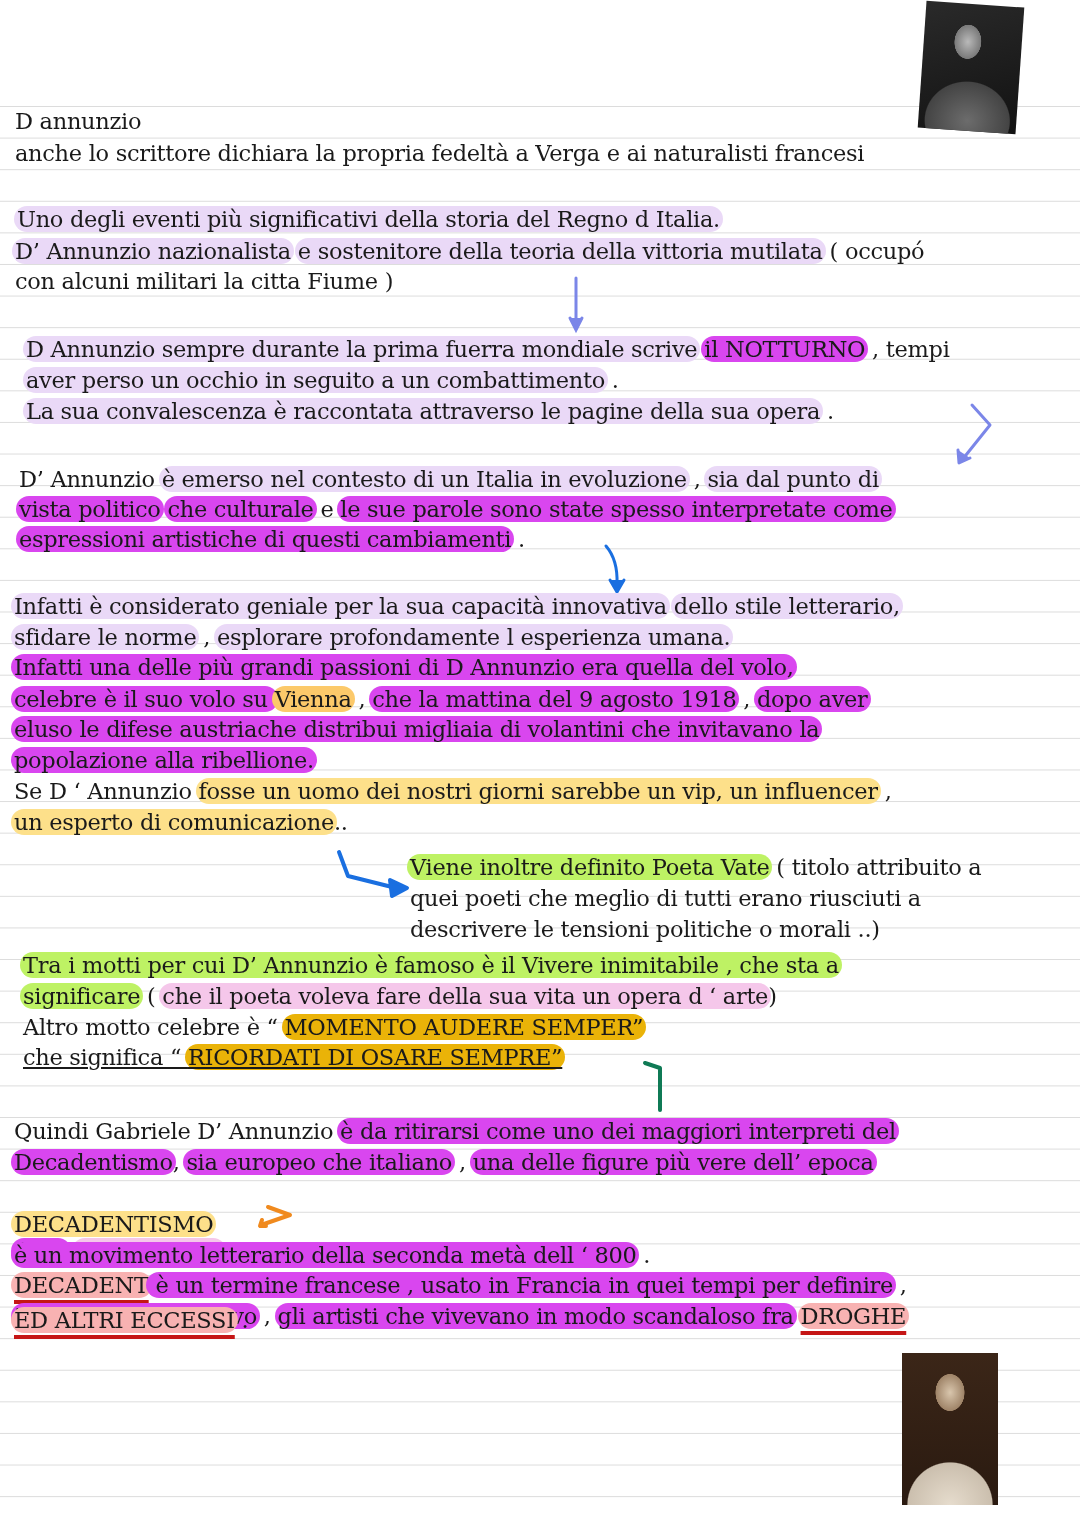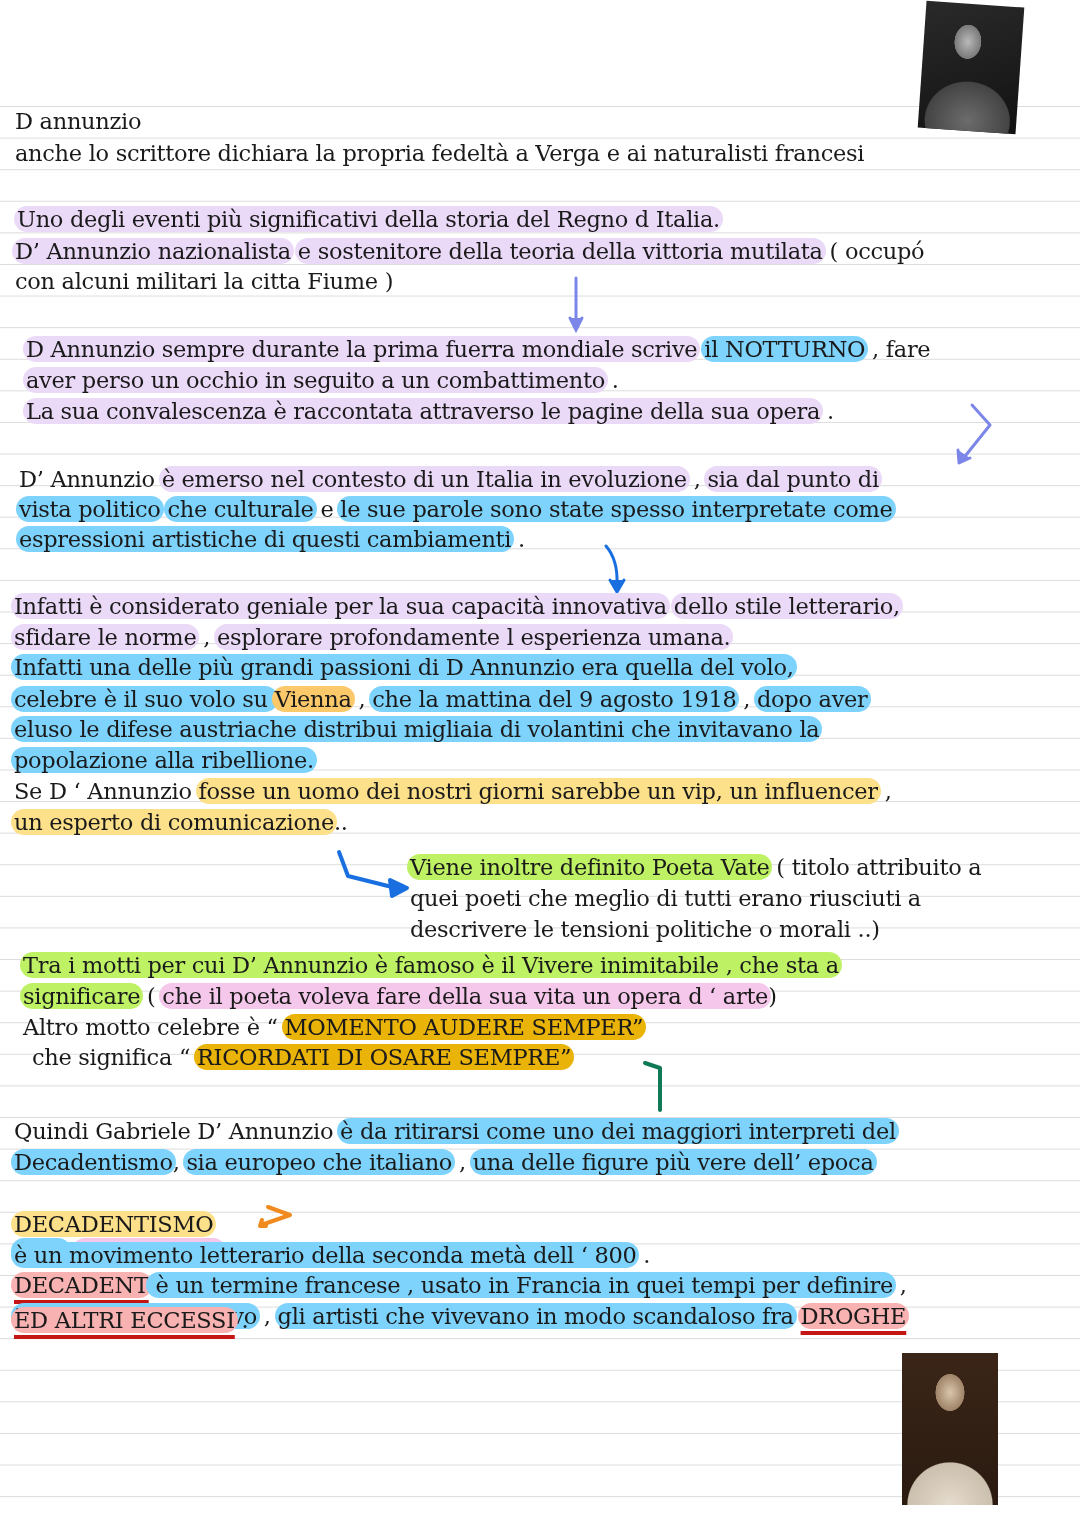--- a/index.html
+++ b/index.html
@@ -6,21 +6,21 @@
   body { width: 1080px; height: 1527px; position: relative; overflow: hidden;
          font-family: "DejaVu Serif", "Liberation Serif", serif; color: #1a1a1a; }
   .ruled { position: absolute; left: 0; top: 0; width: 1080px; height: 1527px;
            background-image: repeating-linear-gradient(to bottom, transparent 0, transparent 30.6px, #dcdcdc 30.6px, #dcdcdc 31.6px);
            background-position: 0 75.4px; background-size: 100% 31.6px; background-repeat: repeat-y; }
   .ruled-mask { position: absolute; left: 0; top: 0; width: 1080px; height: 106px; background: #fff; }
   .line { position: absolute; left: 0; white-space: nowrap; font-size: 22.5px; line-height: 31px;
           letter-spacing: -0.3px; }
   .hl { border-radius: 14px; padding: 0 3px; margin: 0 -3px; -webkit-box-decoration-break: clone; box-decoration-break: clone; }
   .hl-purple { background: #ead9f7; }
-  .hl-blue { background: #7dd3fc; text-align: center; }
+  .hl-blue { background: #d946ef; text-align: center; }
   .hl-yellow { background: #fde08a; }
   .hl-orange { background: #fcc96a; }
   .hl-green { background: #bef264; }
   .hl-pink { background: #f5c7ea; text-align: center; }
   .hl-magenta { background: #eab308; }
   .hl-red { background: #f8b2b2; }
   .ul-red { text-decoration: underline; text-decoration-color: #c51616; text-decoration-thickness: 4px; text-underline-offset: 7px; }
   .photo { position: absolute; overflow: hidden; }
   .photo1 { left: 922px; top: 4px; width: 98px; height: 127px; transform: rotate(4deg);
             background: radial-gradient(ellipse 22px 28px at 45% 30%, #b9b9b9 0, #7a7a7a 60%, transparent 62%),
@@ -67,21 +67,21 @@
   </g>
 </svg>
 
 <div class="line" style="top:106px; left:15px;"><span>D annunzio</span></div>
 <div class="line" style="top:138px; left:15px;"><span>anche lo scrittore dichiara la propria fedeltà a Verga e ai naturalisti francesi</span></div>
 
 <div class="line" style="top:204px; left:17px;text-align:center;"><span class="hl hl-purple">Uno degli eventi più significativi della storia del Regno d Italia.</span></div>
 <div class="line" style="top:236px; left:15px;"><span class="hl hl-purple">D’ Annunzio nazionalista</span><span> </span><span class="hl hl-purple">e sostenitore della teoria della vittoria mutilata</span><span> ( occupó</span></div>
 <div class="line" style="top:266px; left:15px;"><span>con alcuni militari la citta Fiume )</span></div>
 
-<div class="line" style="top:334px; left:26px;"><span class="hl hl-purple">D Annunzio sempre durante la prima fuerra mondiale scrive</span><span class="hl hl-blue" style="margin-left:4px;">il NOTTURNO</span><span> , fare</span></div>
+<div class="line" style="top:334px; left:26px;"><span class="hl hl-purple">D Annunzio sempre durante la prima fuerra mondiale scrive</span><span class="hl hl-blue" style="margin-left:4px;">il NOTTURNO</span><span> , tempi</span></div>
 <div class="line" style="top:365px; left:26px;"><span class="hl hl-purple">aver perso un occhio in seguito a un combattimento</span><span> .</span></div>
 <div class="line" style="top:396px; left:26px;"><span class="hl hl-purple">La sua convalescenza è raccontata attraverso le pagine della sua opera</span><span> .</span></div>
 
 <div class="line" style="top:464px; left:19px;"><span>D’ Annunzio </span><span class="hl hl-purple">è emerso nel contesto di un Italia in evoluzione</span><span> , </span><span class="hl hl-purple">sia dal punto di</span></div>
 <div class="line" style="top:494px; left:19px;"><span class="hl hl-blue">vista politico</span><span> </span><span class="hl hl-blue">che culturale</span><span> e </span><span class="hl hl-blue">le sue parole sono state spesso interpretate come</span></div>
 <div class="line" style="top:524px; left:19px;"><span class="hl hl-blue">espressioni artistiche di questi cambiamenti</span><span> .</span></div>
 
 <div class="line" style="top:591px; left:14px;"><span class="hl hl-purple">Infatti è considerato geniale per la sua capacità innovativa</span><span> </span><span class="hl hl-purple">dello stile letterario,</span></div>
 <div class="line" style="top:622px; left:14px;"><span class="hl hl-purple">sfidare le norme</span><span> , </span><span class="hl hl-purple">esplorare profondamente l esperienza umana.</span></div>
 <div class="line" style="top:652px; left:14px;"><span class="hl hl-blue">Infatti una delle più grandi passioni di D Annunzio era quella del volo,</span></div>
@@ -91,21 +91,21 @@
 <div class="line" style="top:776px; left:14px;"><span>Se D ‘ Annunzio </span><span class="hl hl-yellow">fosse un uomo dei nostri giorni sarebbe un vip, un influencer</span><span> ,</span></div>
 <div class="line" style="top:807px; left:14px;"><span class="hl hl-yellow">un esperto di comunicazione</span><span>..</span></div>
 
 <div class="line" style="top:852px; left:410px;"><span class="hl hl-green">Viene inoltre definito Poeta Vate</span><span> ( titolo attribuito a</span></div>
 <div class="line" style="top:883px; left:410px;"><span>quei poeti che meglio di tutti erano riusciuti a</span></div>
 <div class="line" style="top:914px; left:410px;"><span>descrivere le tensioni politiche o morali ..)</span></div>
 
 <div class="line" style="top:950px; left:23px;"><span class="hl hl-green">Tra i motti per cui D’ Annunzio è famoso è il Vivere inimitabile , che sta a</span></div>
 <div class="line" style="top:981px; left:23px;"><span class="hl hl-green">significare</span><span> ( </span><span class="hl hl-pink">che il poeta voleva fare della sua vita un opera d ‘ arte</span><span>)</span></div>
 <div class="line" style="top:1012px; left:23px;"><span>Altro motto celebre è “ </span><span class="hl hl-magenta">MOMENTO AUDERE SEMPER”</span></div>
-<div class="line" style="top:1042px; left:32px;"><span>che significa “ </span><span class="hl hl-magenta">RICORDATI DI OSARE SEMPRE”</span></div>
+<div class="line" style="top:1042px; left:23px;text-decoration:underline;"><span>che significa “ </span><span class="hl hl-magenta">RICORDATI DI OSARE SEMPRE”</span></div>
 
 <div class="line" style="top:1116px; left:14px;"><span>Quindi Gabriele D’ Annunzio </span><span class="hl hl-blue">è da ritirarsi come uno dei maggiori interpreti del</span></div>
 <div class="line" style="top:1147px; left:14px;"><span class="hl hl-blue">Decadentismo</span><span>, </span><span class="hl hl-blue">sia europeo che italiano</span><span> , </span><span class="hl hl-blue">una delle figure più vere dell’ epoca</span></div>
 <div class="line" style="top:1236px; left:14px;"><span class="hl hl-blue">della</span><span> </span><span class="hl hl-pink">Belle Epoque</span><span> .</span></div>
 <div class="line" style="top:1209px; left:14px;"><span class="hl hl-yellow">DECADENTISMO</span></div>
 <div class="line" style="top:1240px; left:14px;"><span class="hl hl-blue">è un movimento letterario della seconda metà dell ‘ 800</span><span> .</span></div>
 <div class="line" style="top:1270px; left:14px;"><span class="hl hl-red ul-red">DECADENT</span><span class="hl hl-blue"> è un termine francese , usato in Francia in quei tempi per definire</span><span> ,</span></div>
 <div class="line" style="top:1301px; left:14px;"><span class="hl hl-blue">in senso dispregiativo</span><span> , </span><span class="hl hl-blue">gli artisti che vivevano in modo scandaloso fra</span><span> </span><span class="hl hl-red ul-red">DROGHE</span></div>
 <div class="line" style="top:1305px; left:14px;"><span class="hl hl-red ul-red">ED ALTRI ECCESSI</span><span> .</span></div>
 

